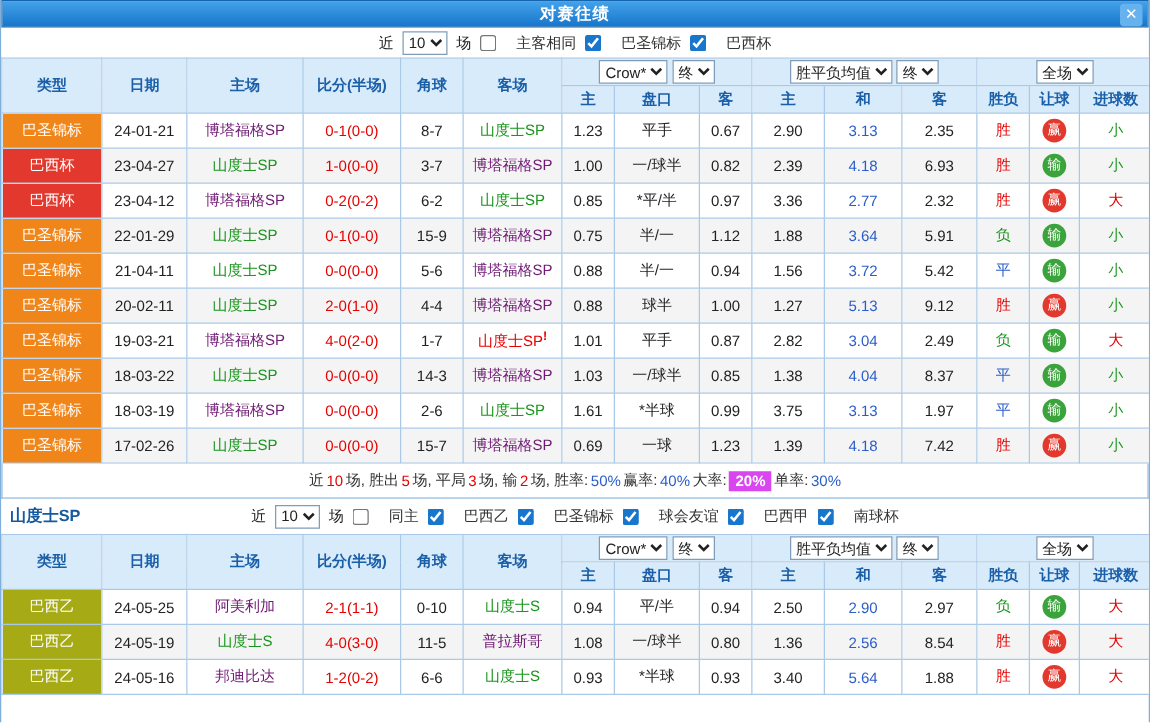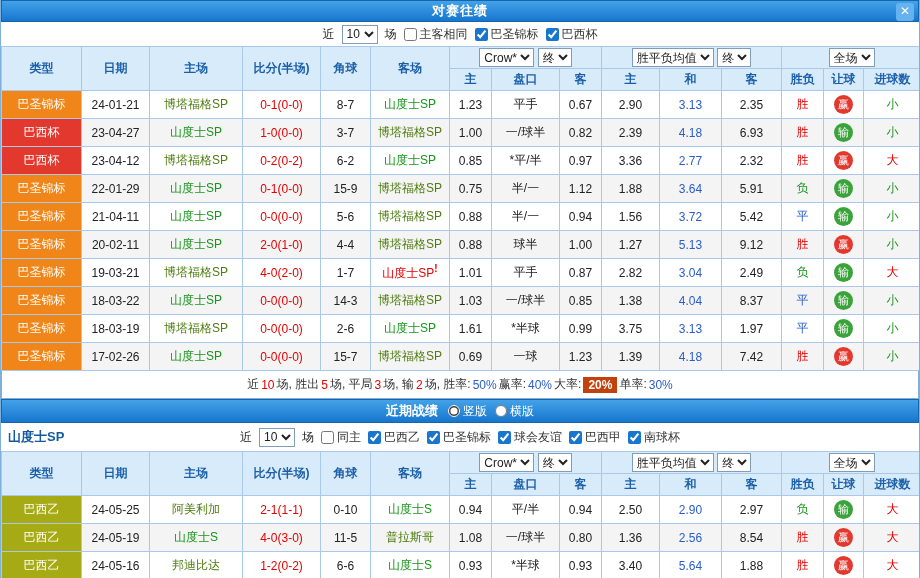--- a/index.html
+++ b/index.html
@@ -9,46 +9,46 @@
 
   .titlebar{height:22px;background:linear-gradient(#44a2e9,#1676cd);border:1px solid #1464ae;
     display:flex;align-items:center;justify-content:center;position:relative}
   .titlebar .title{color:#fff;font-weight:bold;font-size:13px;letter-spacing:1px}
   .close{position:absolute;right:4px;top:2px;width:18px;height:18px;background:#66b2ef;color:#fff;
     text-align:center;line-height:17px;border-radius:3px;cursor:pointer;font-size:12px;font-weight:bold}
 
   .filterbar{height:24px;display:flex;align-items:center;justify-content:center;gap:7px;background:#fff}
   .filterbar2{height:28px;display:flex;align-items:center;justify-content:center;gap:7px;background:#fff;position:relative}
   .teamname{position:absolute;left:7px;font-weight:bold;color:#155a9e;font-size:13px}
-  .chk{display:inline-flex;align-items:center;gap:3px;cursor:pointer;color:#333}
+  .chk{display:inline-flex;align-items:center;gap:16px;cursor:pointer;color:#333}
   input[type=checkbox]{width:13px;height:13px;accent-color:#1877cc}
   input[type=radio]{width:12px;height:12px;accent-color:#fff}
   select{font-size:12px;height:19px;border:1px solid #7f9db9;background:#fff;color:#222}
 
   table{width:920px;border-collapse:collapse;table-layout:fixed;border:1px solid #7fb0dc}
   th,td{border:1px solid #aac9e8;text-align:center;overflow:hidden;white-space:nowrap;padding:0 1px}
   thead th{background:#d8ebfb;color:#1b5fa8;font-weight:bold}
   thead tr{height:22px}
   tbody tr{height:28px;background:#fff}
   tbody tr.alt{background:#f4f4f4}
 
   .lg-orange{background:#F08519;color:#fff}
   .lg-red{background:#E2382D;color:#fff}
   .lg-olive{background:#A6AB15;color:#fff}
   .t-green{color:#18951B}
-  .t-dark{color:#4d7c0f}
+  .t-dark{color:#701a75}
   .t-red{color:#E60000}
   .c-red{color:#E60000}
   .c-blue{color:#2A5DC9}
   .c-green{color:#18951B}
   .dot{display:inline-block;width:19px;height:19px;line-height:19px;border-radius:50%;color:#fff;font-size:11px}
   .dot-red{background:#E2382D}
   .dot-green{background:#3BA33B}
   sup.flag{color:#E60000;font-weight:bold;font-size:10px}
-  .badge-green{background:#c2410c;color:#fff;padding:1px 5px;font-weight:bold}
+  .badge-green{background:#d946ef;color:#fff;padding:1px 5px;font-weight:bold}
 
   .summaryrow{height:28px;display:flex;align-items:center;justify-content:center;gap:2px;
     border:1px solid #7fb0dc;border-top:none;background:#fff;color:#333}
   .sectionbar{height:24px;background:linear-gradient(#44a2e9,#1676cd);border:1px solid #1464ae;
     display:flex;align-items:center;justify-content:center;gap:10px;color:#fff;font-weight:bold;font-size:13px}
   .sectionbar label{display:inline-flex;align-items:center;gap:3px;font-weight:normal;font-size:12px;cursor:pointer}
 </style>
 </head>
 <body>
 
@@ -315,33 +315,20 @@
       <span> 场, 胜率: </span>
       <span class="c-blue">50%</span>
       <span> 赢率: </span>
       <span class="c-blue">40%</span>
       <span> 大率: </span>
       <span class="badge-green">20%</span>
       <span> 单率: </span>
       <span class="c-blue">30%</span>
     </div>
 
-  <div class="sectionbar">
-    <span>近期战绩</span>
-    <span id="layout-radios" style="display:inline-flex;gap:8px">
-        <label>
-          <input type="radio" name="layout" checked="" style="">
-          <span>竖版</span>
-        </label>
-        <label>
-          <input type="radio" name="layout" style="">
-          <span>横版</span>
-        </label>
-      </span>
-  </div>
 
   <div class="filterbar2">
     <span class="teamname">山度士SP</span>
     <span>近</span>
     <select><option>10</option></select>
     <span>场</span>
     <span id="recent-checks" style="display:inline-flex;gap:7px">
         <label class="chk">
           <input type="checkbox" style="">
           <span>同主</span>

